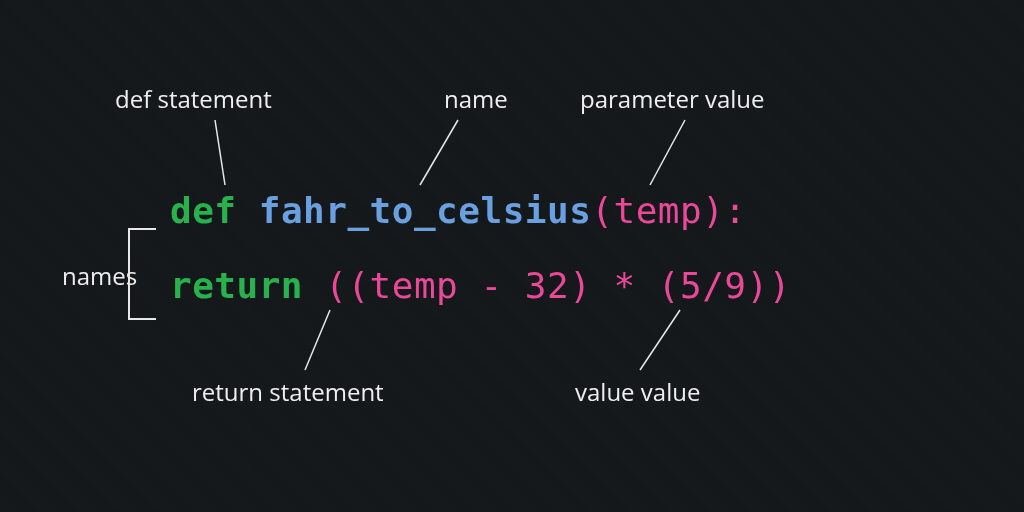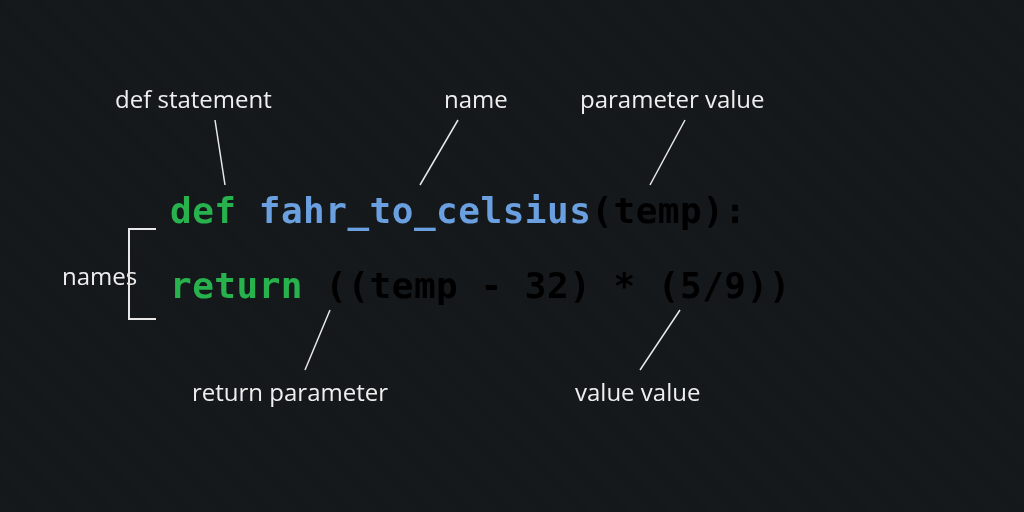--- a/index.html
+++ b/index.html
@@ -10,21 +10,21 @@
     font-family:"Open Sans","Segoe UI",Arial,sans-serif;
     color:#e8e8e8;
   }
   .stage{position:relative;width:1024px;height:512px;padding-left:8px;}
   .label{position:absolute;font-size:24px;color:#efefef;font-weight:400;text-align:center;line-height:1.2;}
   .code{position:absolute;left:170px;font-family:"DejaVu Sans Mono","Menlo","Consolas",monospace;font-size:36px;letter-spacing:.5px;}
   .code1{top:190px;}
   .code2{top:265px;}
   .kw{color:#28b24d;font-weight:700;}
   .fn{color:#6a9fe0;font-weight:700;margin-top:40px;}
-  .p {color:#000000;font-weight:700;}
+  .p {color:#ec4899;font-weight:400;}
   .connector{position:absolute;background:#e8e8e8;}
   .diag{position:absolute;stroke:#e8e8e8;stroke-width:1.5;fill:none;}
 </style>
 </head>
 <body>
 
 <div class="stage">
 
   <div class="label" style="left:115px;top:85px;">def statement</div>
   <div class="label" style="left:432px;top:85px;margin-left:12px;">name</div>
@@ -50,16 +50,16 @@
   <div class="code code2">
     <span>    </span><span class="kw">return</span><span> </span><span class="p">((temp - 32) * (5/9))</span>
   </div>
 
   <div class="label" style="left:62px;top:262px;">names</div>
 
   <div class="connector" style="left:128px;top:228px;width:28px;height:1.5px;"></div>
   <div class="connector" style="left:128px;top:228px;width:1.5px;height:90px;"></div>
   <div class="connector" style="left:128px;top:318px;width:28px;height:1.5px;"></div>
 
-  <div class="label" style="left:192px;top:378px;">return parameter</div>
+  <div class="label" style="left:192px;top:378px;">return statement</div>
   <div class="label" style="left:575px;top:378px;">value value</div>
 
 </div>
 
 </body></html>

